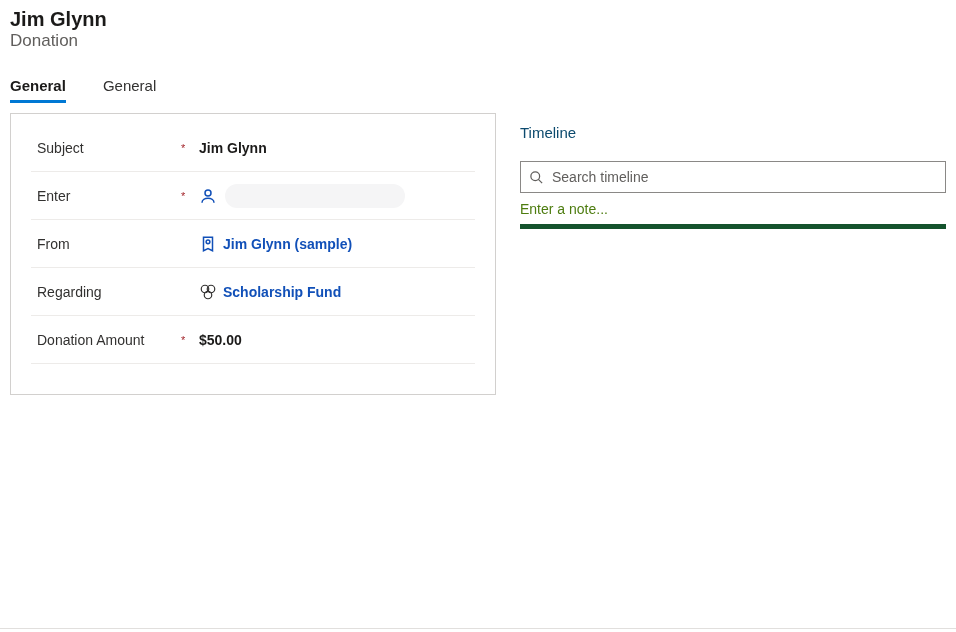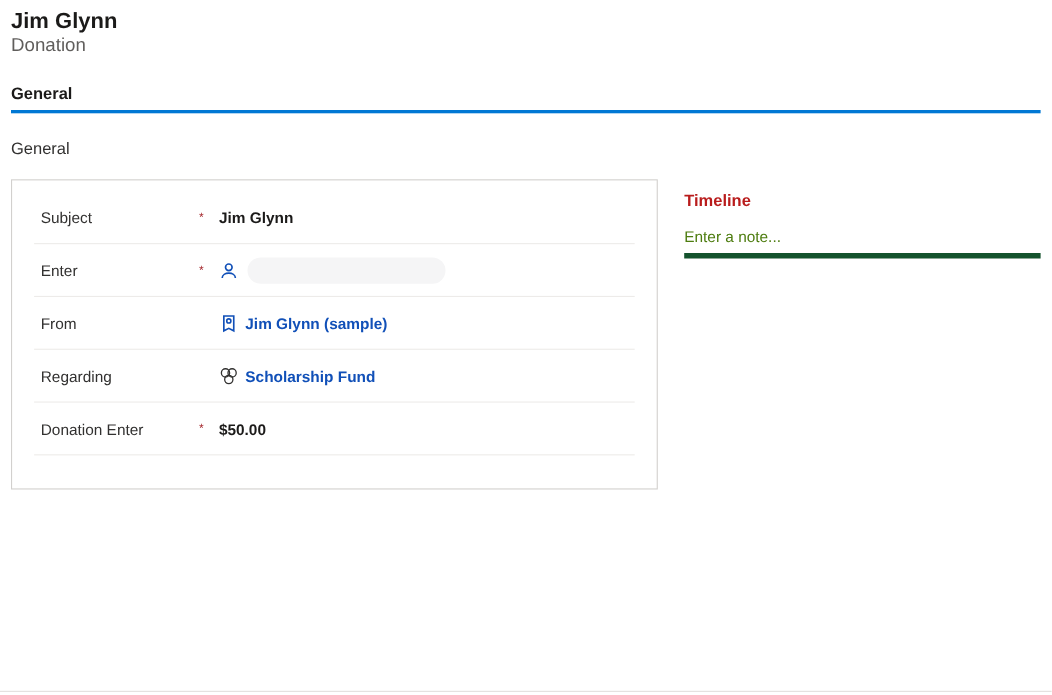--- a/index.html
+++ b/index.html
@@ -20,44 +20,43 @@
       font-weight: 600;
       color: #1b1a19;
     }
     .record-subtitle {
       font-size: 17px;
       color: #605e5c;
       margin-top: 0px;
     }
     .tabs {
       display: flex;
-      gap: 24px;
+      gap: 37px;
       padding: 20px 10px 0 10px;
       border-bottom: 0;
-      flex-direction: column;
     }
     .tab {
       font-size: 15px;
       color: #323130;
       padding-bottom: 6px;
       cursor: pointer;
       border-bottom: 3px solid transparent;
     }
     .tab.active {
       font-weight: 600;
       border-bottom: 3px solid #0078d4;
       color: #1b1a19;
     }
     .content {
       display: flex;
       gap: 24px;
       padding: 10px;
     }
     .form-panel {
-      width: 588px;
+      width: 486px;
       border: 1px solid #d2d0ce;
       padding: 10px 20px 30px 20px;
       background: #fff;
     }
     .field-row {
       display: flex;
       align-items: center;
       min-height: 48px;
       border-bottom: 1px solid #edebe9;
       padding: 4px 0;
@@ -103,23 +102,23 @@
       justify-content: center;
     }
     .icon svg { display: block; }
     .timeline-panel {
       flex: 1;
       border-top: 1px solid #fff;
       padding-top: 10px;
     }
     .timeline-title {
       font-size: 15px;
-      font-weight: 700;
-      color: #b91c1c;
-      margin-bottom: 8px;
+      font-weight: 400;
+      color: #0c4a6e;
+      margin-bottom: 20px;
     }
     .search-box {
       display: flex;
       align-items: center;
       border: 1px solid #8a8886;
       height: 32px;
       padding: 0 8px;
       gap: 8px;
       background: #fff;
     }
@@ -210,26 +209,35 @@
             <circle cx="8" cy="8" r="5"></circle>
             <circle cx="16" cy="8" r="5"></circle>
             <circle cx="12" cy="16" r="5"></circle>
           </svg>
         </span>
         <span class="link-value">Scholarship Fund</span>
       </div>
     </div>
 
     <div class="field-row">
-      <div class="field-label">Donation Enter</div>
+      <div class="field-label">Donation Amount</div>
       <div class="field-req">*</div>
       <div class="field-value">$50.00</div>
     </div>
 
   </div>
 
   <div class="timeline-panel">
     <div class="timeline-title">Timeline</div>
+    <div class="search-box">
+      <span class="icon">
+        <svg width="15" height="15" viewBox="0 0 24 24" fill="none" stroke="#605e5c" stroke-width="2">
+          <circle cx="10" cy="10" r="7"></circle>
+          <line x1="15" y1="15" x2="21" y2="21"></line>
+        </svg>
+      </span>
+      <input type="text" placeholder="Search timeline" style="">
+    </div>
     <div class="note-entry">Enter a note...</div>
   </div>
 </div>
 
 <div class="page-divider"></div>
 
 </body></html>

